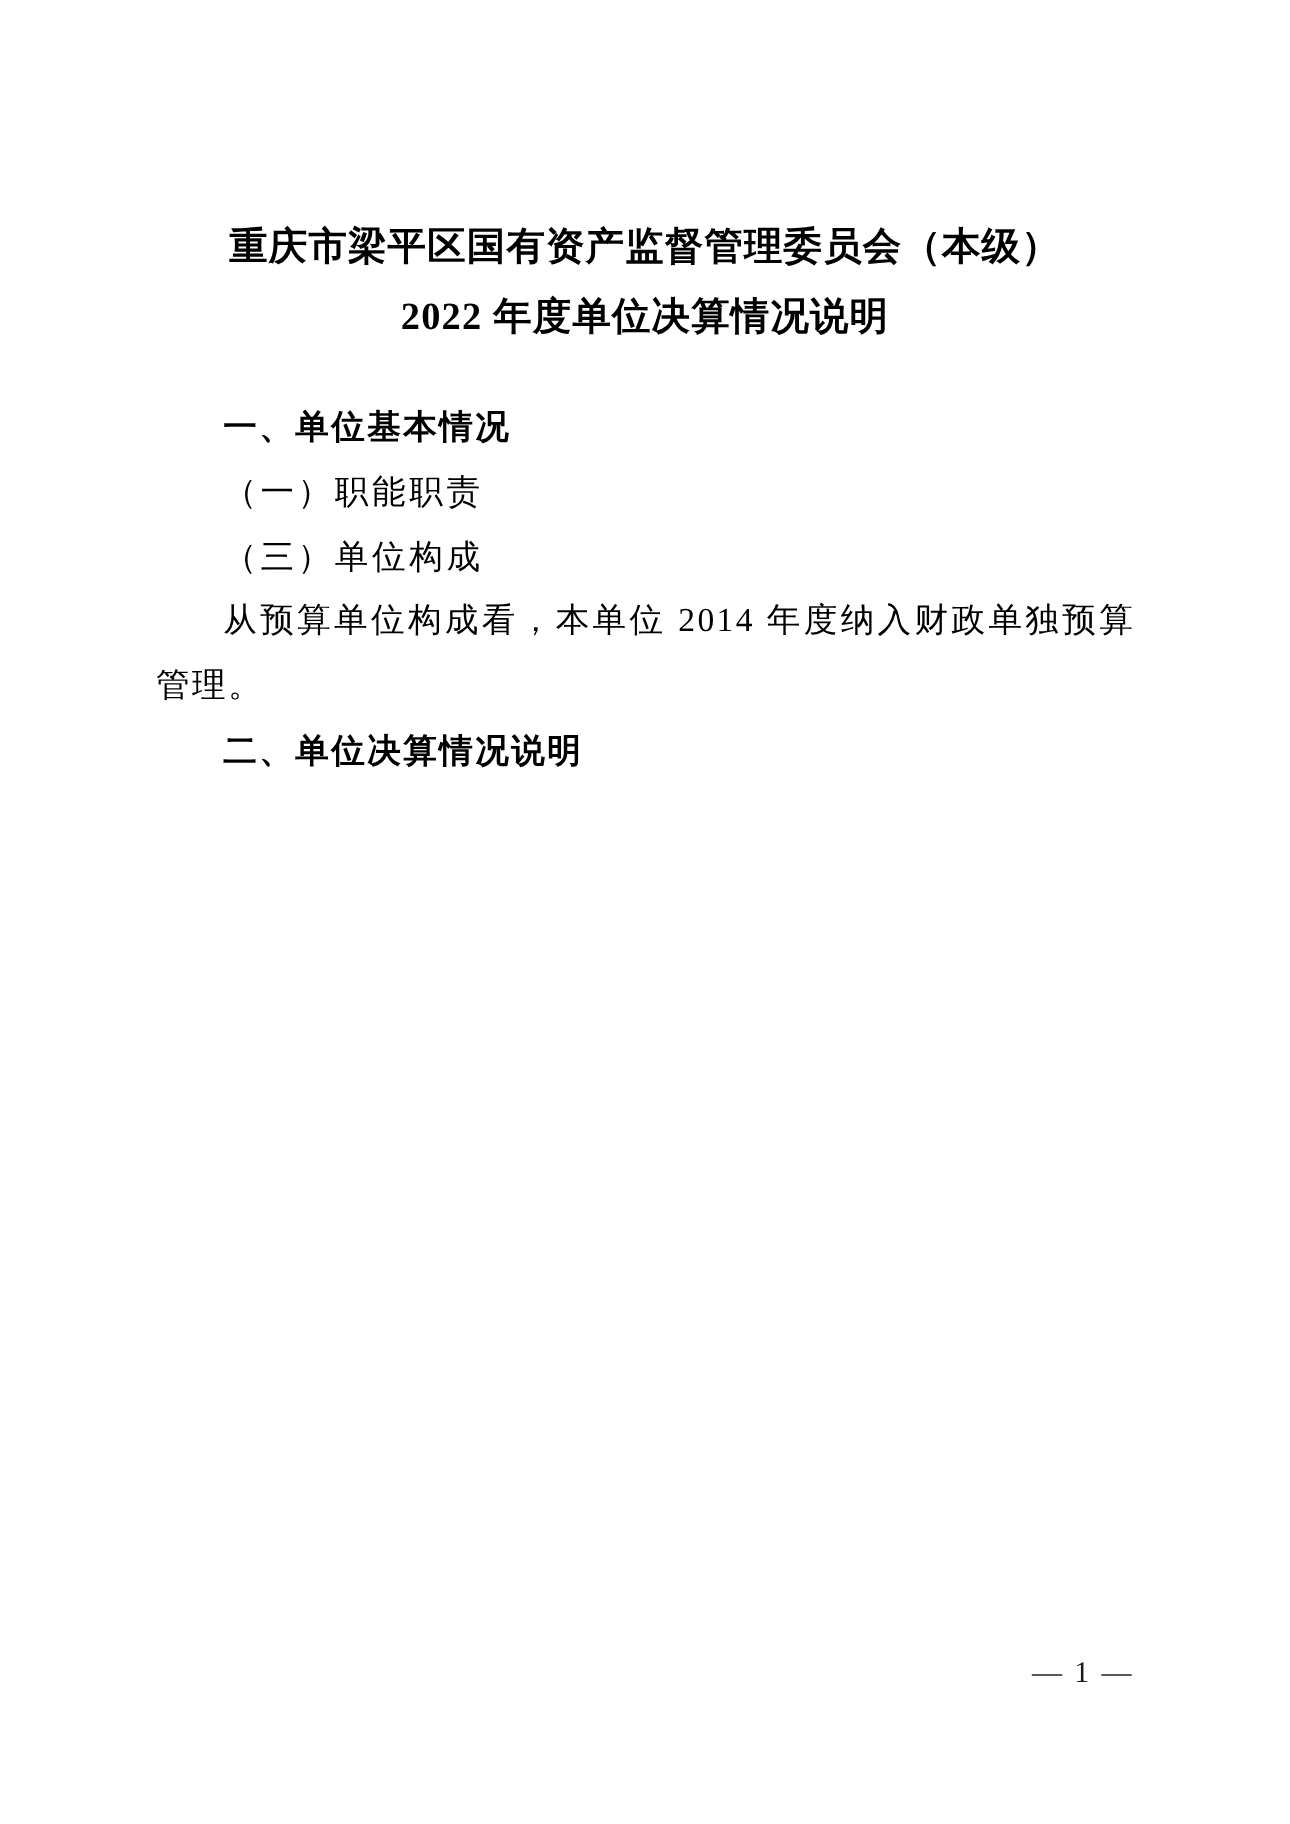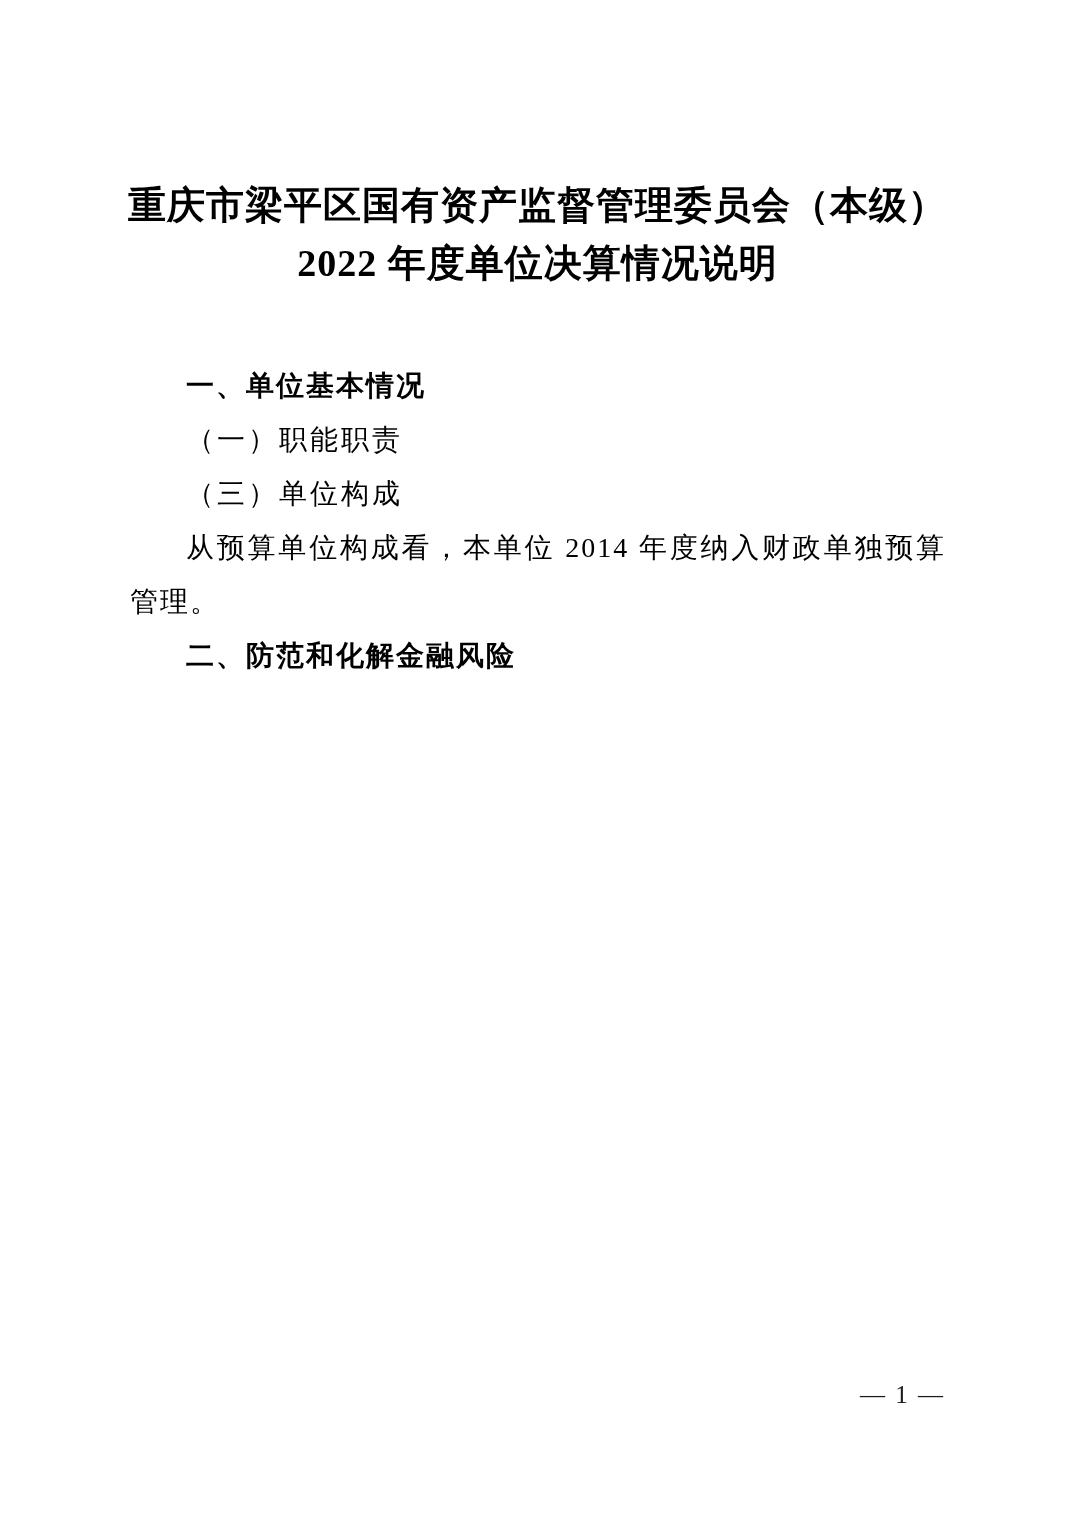--- a/index.html
+++ b/index.html
@@ -17,28 +17,28 @@
     color: #000;
   }
   .doc-title {
     position: absolute;
     top: 176px;
     left: 0;
     width: 1075px;
     text-align: center;
     font-family: "Liberation Serif", serif;
     font-weight: bold;
-    font-size: 38px;
+    font-size: 32px;
     line-height: 58px;
     letter-spacing: 1px;
     color: #000;
   }
   .content {
     position: absolute;
-    top: 359px;
+    top: 329px;
     left: 130px;
     width: 816px;
     font-size: 28px;
     line-height: 54px;
     color: #000;
   }
   .h1 {
     font-family: "Liberation Sans", sans-serif;
     font-weight: bold;
     text-indent: 2em;
@@ -78,18 +78,18 @@
   <div class="doc-title">
     <div>重庆市梁平区国有资产监督管理委员会（本级）</div>
     <div>2022 年度单位决算情况说明</div>
   </div>
 
   <div class="content">
     <div class="h1">一、单位基本情况</div>
     <div class="h2">（一）职能职责</div>
     <div class="h2">（三）单位构成</div>
     <div class="para">从预算单位构成看，本单位 2014 年度纳入财政单独预算管理。</div>
-    <div class="h1">二、防范和化解金融风险</div>
+    <div class="h1">二、单位决算情况说明</div>
   </div>
 
   <div class="footer">— 1 —</div>
 
 </div>
 
 </body></html>

